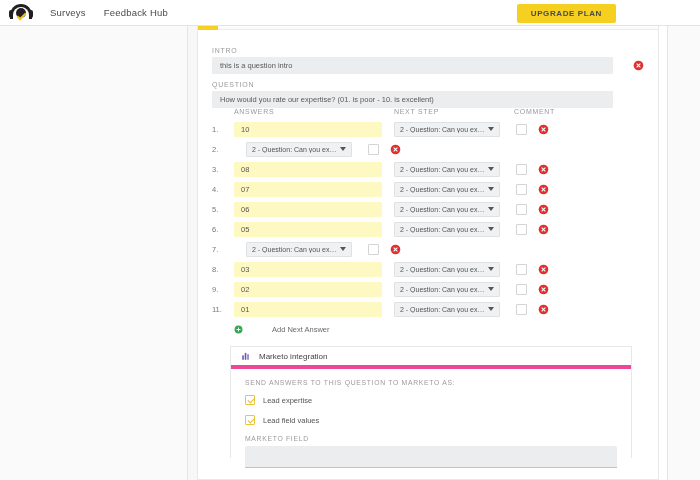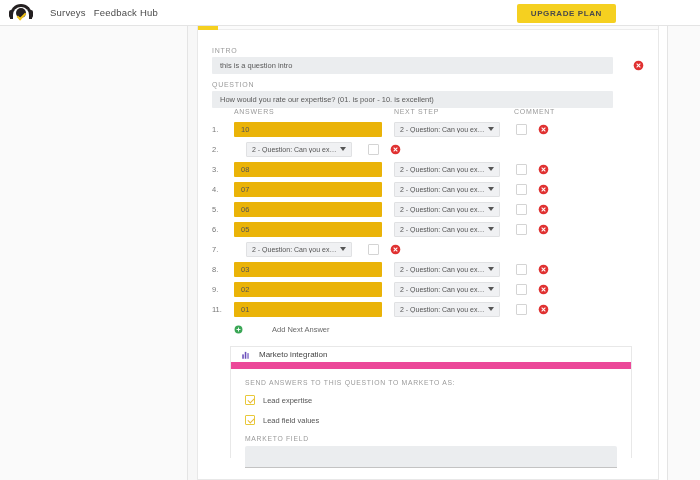--- a/index.html
+++ b/index.html
@@ -30,21 +30,21 @@
   .logo-ear-r { right: -1px; }
   .logo-dot {
     position: absolute; left: 6px; top: 4px; width: 10px; height: 10px;
     background: #231f20; border-radius: 50%;
   }
   .logo-check {
     position: absolute; left: 7px; top: 9px; width: 9px; height: 5px;
     border-left: 2.5px solid #f5c518; border-bottom: 2.5px solid #f5c518;
     transform: rotate(-45deg);
   }
-  .nav-links { display: flex; gap: 8px; margin-left: 8px; justify-content: center; }
+  .nav-links { display: flex; gap: 18px; margin-left: 8px; justify-content: center; }
   .nav-link {
     font-size: 9.5px; color: #4a4a4a; letter-spacing: .2px; cursor: pointer;
   }
   .upgrade-btn {
     position: absolute; right: 84px; top: 4px;
     background: #f5d020; color: #4a4a4a;
     font-size: 8px; font-weight: bold; letter-spacing: .6px;
     padding: 5px 14px; border: none; border-radius: 2px; cursor: pointer;
   }
 
@@ -126,21 +126,21 @@
     color: #9a9a9a; letter-spacing: .7px; margin-bottom: 4px;
   }
   .col-idx { width: 22px; flex: none; }
   .col-ans { width: 148px; flex: none; }
   .col-next { width: 106px; flex: none; }
   .col-comment { flex: 1; }
 
   .ans-row { display: flex; align-items: center; height: 20px; }
   .ans-idx { width: 22px; flex: none; font-size: 7.5px; color: #777; }
   .ans-input {
-    width: 148px; flex: none; height: 15px; background: #eab308; border: none;
+    width: 148px; flex: none; height: 15px; background: #fef9c3; border: none;
     font-size: 7.5px; color: #555; padding: 0 7px; border-radius: 1px;
     font-family: "Liberation Sans", sans-serif;
   }
   .ans-gap { width: 12px; flex: none; }
   .select-box {
     width: 106px; flex: none; height: 15px; background: #f0f1f3;
     border: 1px solid #e0e1e3; border-radius: 1px;
     display: flex; align-items: center; padding: 0 5px; cursor: pointer;
   }
   .select-text {
@@ -162,21 +162,21 @@
   }
   .add-label { font-size: 7.5px; color: #6a6a6a; margin-left: 24px; }
 
   
   .marketo {
     margin: 12px 12px 0 18px; border: 1px solid #e8e8e8;
     border-bottom: none; background: #fff; height: 112px;
   }
   .marketo-head {
     display: flex; align-items: center; gap: 8px; height: 22px;
-    padding: 0 10px; border-bottom: 7px solid #ec4899;
+    padding: 0 10px; border-bottom: 4px solid #ec4899;
   }
   .marketo-title { font-size: 8px; color: #444; }
   .marketo-body { padding: 10px 14px 0 14px; }
   .send-label {
     font-size: 6.8px; color: #9a9a9a; letter-spacing: .7px; margin-bottom: 9px;
   }
   .check-row { display: flex; align-items: center; gap: 8px; margin-bottom: 10px; }
   .check-box-y {
     width: 10px; height: 10px; border: 1px solid #e8c93a; background: #fff;
     border-radius: 1px; position: relative; flex: none; cursor: pointer;

